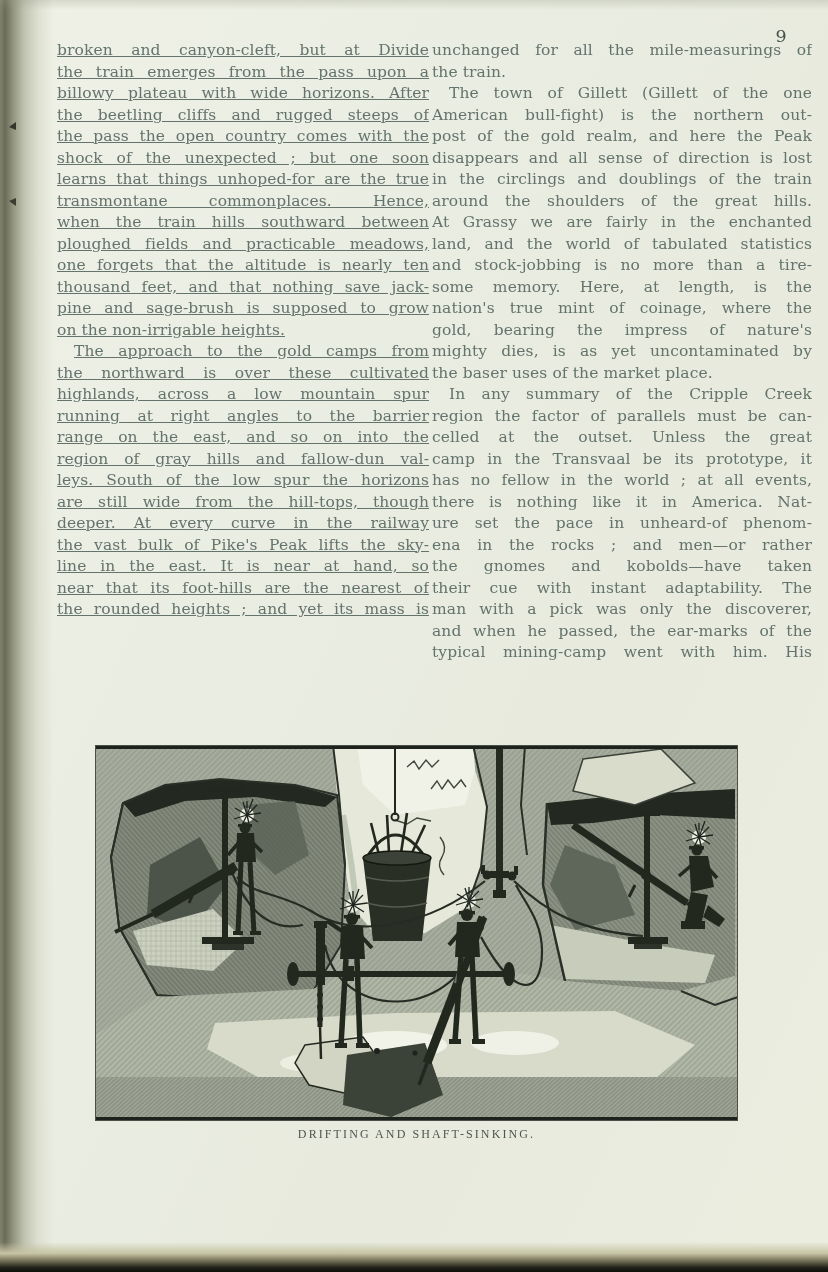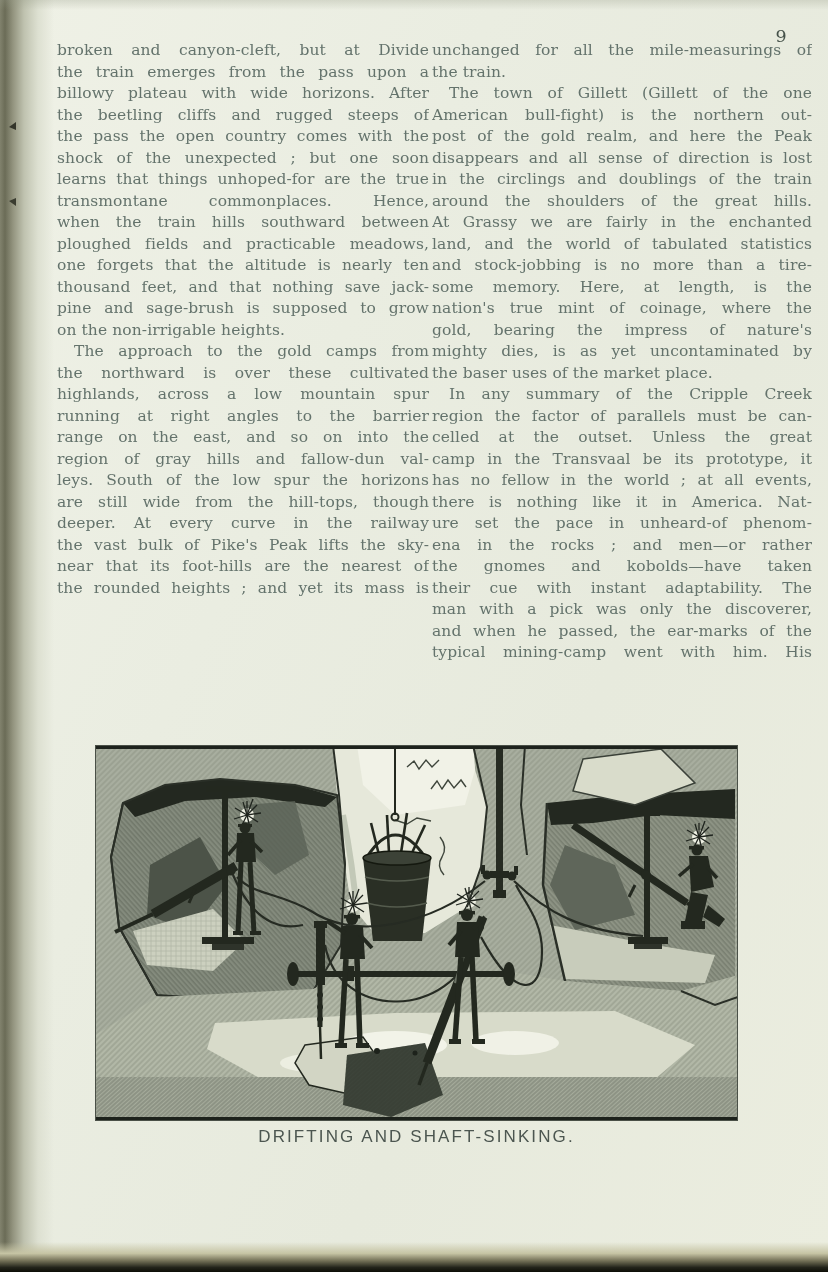--- a/index.html
+++ b/index.html
@@ -19,31 +19,31 @@
         background:linear-gradient(to bottom,rgba(150,155,135,.28),rgba(150,155,135,0));}
   .speck{position:absolute;width:0;height:0;border-style:solid;}
   .speck.s1{left:9px;top:122px;border-width:5px 7px 3px 0;
         border-color:transparent #33352a transparent transparent;}
   .speck.s2{left:9px;top:198px;border-width:3px 7px 5px 0;
         border-color:transparent #3a3c30 transparent transparent;}
   
   .pageno{position:absolute;left:768px;top:26px;width:26px;font-size:17.5px;
         color:#46524a;text-align:center;}
   .col{position:absolute;top:40px;color:#64736c;}
-  .col.left{left:57px;width:372px;}
+  .col.left{left:57px;width:372px;text-decoration:underline;}
   .col.right{left:432px;width:380px;}
   .tline{height:21.5px;line-height:21.5px;font-size:15.5px;overflow:hidden;
         text-align:justify;text-align-last:justify;letter-spacing:.1px;}
   .tline.end{text-align-last:left;}
   .tline.ind{text-indent:17px;}
   
   .figure{position:absolute;left:95px;top:745px;width:643px;height:376px;}
   .figure svg{display:block;}
   .caption{position:absolute;left:95px;top:1127px;width:643px;text-align:center;
-        font-family:Liberation Sans, sans-serif;font-size:17px;
+        font-family:Liberation Serif, serif;font-size:12px;
         letter-spacing:2.1px;color:#4c5650;}
 </style>
 </head>
 <body>
 
 <div class="page">
 
   <div class="pageno">9</div>
 
   <div class="col left">
@@ -64,20 +64,21 @@
       <div class="tline ind">The approach to the gold camps from</div>
       <div class="tline">the northward is over these cultivated</div>
       <div class="tline">highlands, across a low mountain spur</div>
       <div class="tline">running at right angles to the barrier</div>
       <div class="tline">range on the east, and so on into the</div>
       <div class="tline">region of gray hills and fallow-dun val-</div>
       <div class="tline">leys. South of the low spur the horizons</div>
       <div class="tline">are still wide from the hill-tops, though</div>
       <div class="tline">deeper. At every curve in the railway</div>
       <div class="tline">the vast bulk of Pike's Peak lifts the sky-</div>
+      <div class="tline">line in the east. It is near at hand, so</div>
       <div class="tline">near that its foot-hills are the nearest of</div>
       <div class="tline">the rounded heights ; and yet its mass is</div>
     </div>
   <div class="col right">
       <div class="tline">unchanged for all the mile-measurings of</div>
       <div class="tline end">the train.</div>
       <div class="tline ind">The town of Gillett (Gillett of the one</div>
       <div class="tline">American bull-fight) is the northern out-</div>
       <div class="tline">post of the gold realm, and here the Peak</div>
       <div class="tline">disappears and all sense of direction is lost</div>

